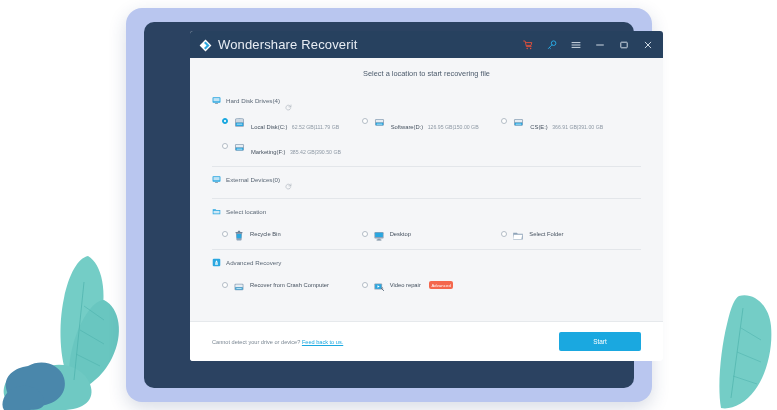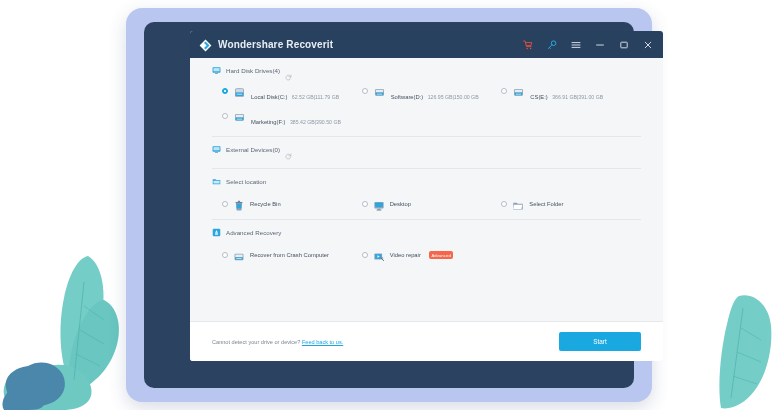--- a/index.html
+++ b/index.html
@@ -41,23 +41,22 @@
 
   
   .titlebar {
     height: 27px; background: #27415f;
     display: flex; align-items: center;
     padding: 0 6px 0 9px; flex: none;
   }
   .brand { display: flex; align-items: center; gap: 6px; }
   .brand-mark { width: 13px; height: 13px; position: relative; }
   .brand-title {
-    color: #e8edf4; font-size: 10px; letter-spacing: .15px;
+    color: #e8edf4; font-size: 13px; letter-spacing: .15px;
     white-space: nowrap;
-    font-weight: bold;
   }
   .tb-spacer { flex: 1; }
   .tb-icons { display: flex; align-items: center; gap: 13px; padding-right: 4px; }
   .tb-btn {
     width: 11px; height: 11px; display: flex;
     align-items: center; justify-content: center;
     cursor: pointer;
   }
 
   
@@ -207,20 +206,21 @@
         <span class="tb-btn">
           <svg width="10" height="10" viewBox="0 0 10 10">
             <path d="M2.2 2.2 L7.8 7.8 M7.8 2.2 L2.2 7.8" stroke="#cfd9e4" stroke-width="1" stroke-linecap="round"></path>
           </svg>
         </span>
       </div>
     </div>
 
     <div class="content">
 
+      <div class="page-title">Select a location to start recovering file</div>
 
       <div class="section">
         <div class="section-head">
           <span>
             <svg width="9" height="9" viewBox="0 0 10 10">
               <rect x="0.6" y="1.4" width="8.8" height="6" rx="0.7" fill="#2aa7e0"></rect>
               <rect x="1.6" y="2.3" width="6.8" height="3.6" fill="#bfe3f5"></rect>
               <rect x="3.2" y="7.8" width="3.6" height="0.9" rx="0.4" fill="#7a8b9b"></rect>
             </svg>
           </span>

